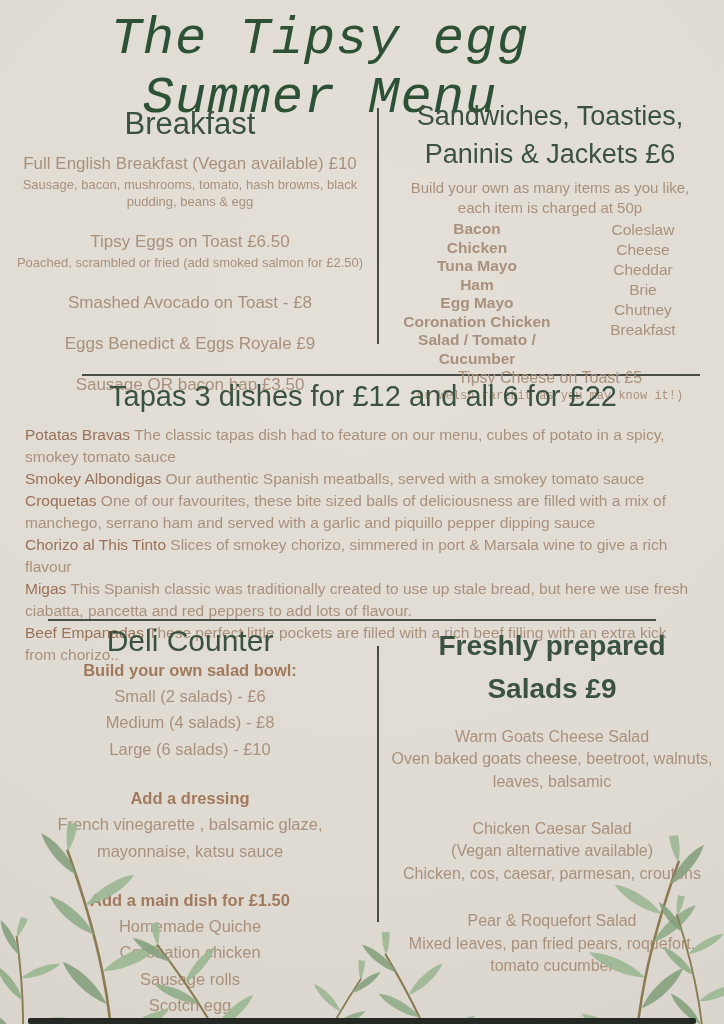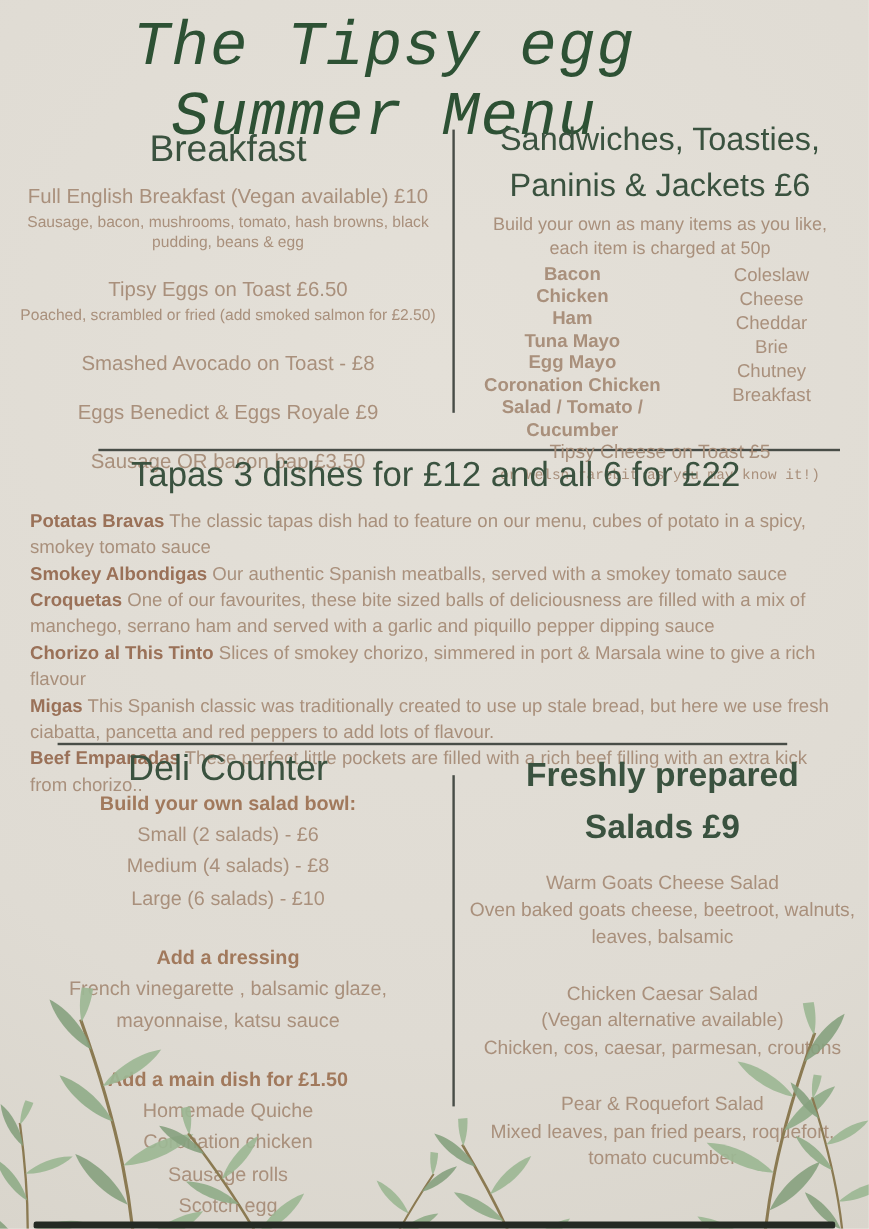--- a/index.html
+++ b/index.html
@@ -39,21 +39,21 @@
   .fill-left li{font-size:15.5px;line-height:18.5px;}
   .fill-right{width:44%;}
   .fill-right li{font-size:15.5px;line-height:20px;}
   .extra{font-size:16px;color:#a9907c;margin-top:1px;}
   .extra-note{font-size:12px;color:#a9907c;margin-top:2px;font-family:Liberation Mono, monospace;}
 
   
   .tapas{position:absolute;left:25px;top:380px;width:676px;}
   .tapas h2{text-align:center;font-size:29px;margin-bottom:11px;}
   .tapas p{margin:0;font-size:15.5px;line-height:1.42;color:#a9907c;}
-  .tapas strong{color:#9a7158;font-weight:bold;}
+  .tapas strong{color:#9a7158;font-weight:normal;}
 
   
   .deli{position:absolute;left:10px;top:624px;width:360px;text-align:center;}
   .deli h2{font-size:30px;margin-bottom:3px;}
   .bold-label{font-weight:bold;color:#a1795c;font-size:16.5px;margin:0 0 3px;}
   .plain{font-size:16.5px;color:#a9907c;line-height:1.6;margin:0;}
   .group{margin-top:27px;}
 
   
   .salads{position:absolute;left:388px;top:624px;width:328px;text-align:center;}
@@ -104,22 +104,22 @@
       <span>Paninis &amp; Jackets £6</span>
     </h2>
     <div class="note">
       <span>Build your own as many items as you like,</span><br>
       <span>each item is charged at 50p</span>
     </div>
     <div class="fillings">
       <ul class="fill-left">
         <li>Bacon</li>
         <li>Chicken</li>
+        <li>Tuna Mayo</li>
         <li>Ham</li>
-        <li>Tuna Mayo</li>
         <li>Egg Mayo</li>
         <li>Coronation Chicken</li>
         <li>Salad / Tomato / Cucumber</li>
       </ul>
       <ul class="fill-right">
         <li>Coleslaw</li>
         <li>Cheese</li>
         <li>Cheddar</li>
         <li>Brie</li>
         <li>Chutney</li>

